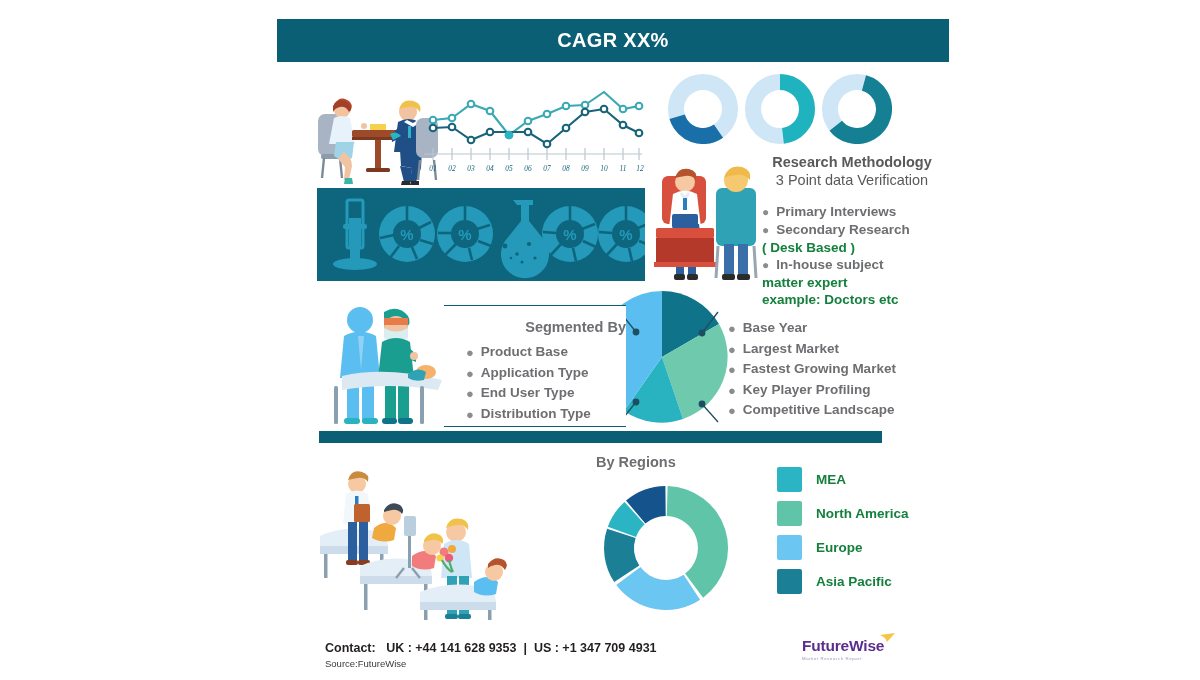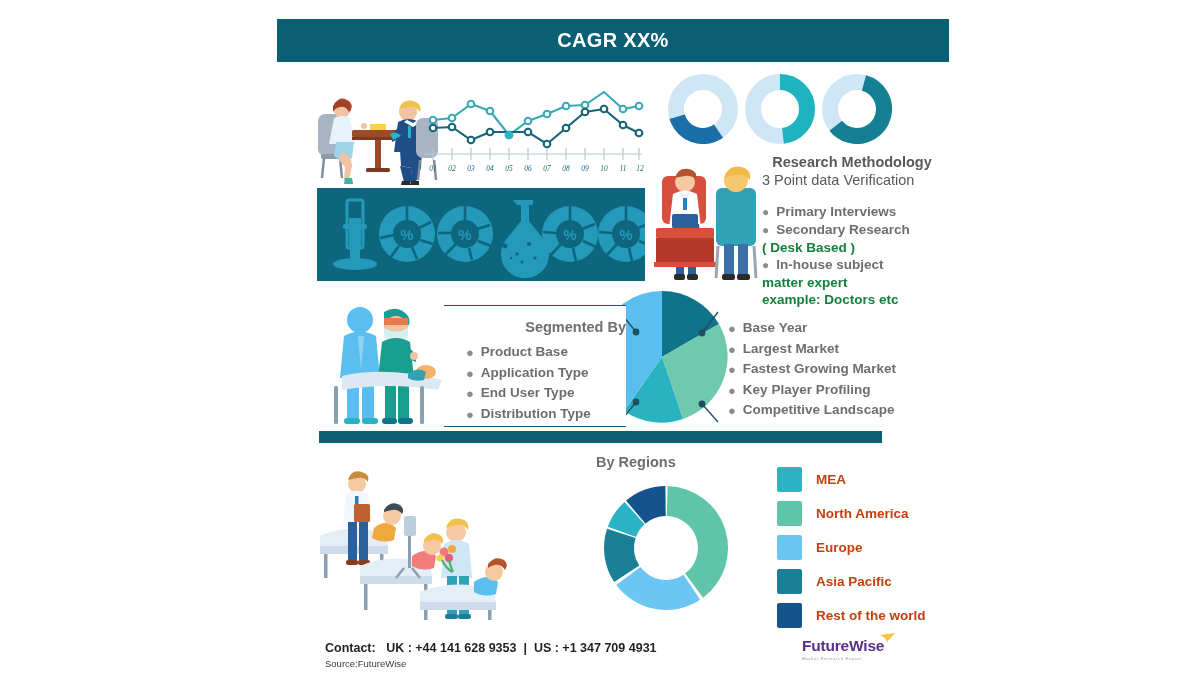--- a/index.html
+++ b/index.html
@@ -21,21 +21,21 @@
 
   
   .abs{position:absolute;}
   .bullet-dot{
     color:#8a8c8e;font-size:13px;line-height:1;margin-right:7px;margin-top:4px;
   }
 
   
   .rm-block{position:absolute;left:762px;top:153px;width:180px;}
   .rm-title{font-size:14.5px;font-weight:bold;color:#58595b;line-height:18px;text-align:center;}
-  .rm-sub{font-size:14.5px;color:#58595b;line-height:18px;font-weight:500;}
+  .rm-sub{font-size:14.5px;color:#58595b;line-height:18px;text-align:center;font-weight:500;}
   .rm-list{margin-top:14px;}
   .rm-item{font-size:13.5px;font-weight:bold;color:#6d6e71;line-height:17px;}
   .rm-li{display:flex;align-items:flex-start;margin-bottom:1px;}
   .rm-li .bullet-dot{font-size:12px;margin-top:3px;}
   .rm-center{text-align:left;font-size:13.5px;font-weight:bold;color:#15803d;line-height:17px;}
 
   
   .seg-panel{
     position:absolute;left:444px;top:305px;width:182px;height:120px;
     background:#ffffff;border-top:1.4px solid #0b5f75;border-bottom:1.4px solid #0b5f75;
@@ -51,21 +51,21 @@
   .divider{position:absolute;left:319px;top:431px;width:563px;height:12px;background:#0b5f75;}
 
   
   .regions-title{
     position:absolute;left:596px;top:454px;width:140px;text-align:left;
     font-size:14.5px;font-weight:bold;color:#6d6e71;
   }
   .legend{position:absolute;left:777px;top:462px;}
   .legend-row{display:flex;align-items:center;height:34px;}
   .legend-swatch{width:25px;height:25px;border-radius:2px;margin-right:14px;}
-  .legend-label{font-size:13.5px;font-weight:bold;color:#c2410c;}
+  .legend-label{font-size:13.5px;font-weight:bold;color:#15803d;}
 
   
   .contact{
     position:absolute;left:325px;top:641px;font-size:12.5px;color:#231f20;font-weight:bold;
     white-space:nowrap;
   }
   .contact .lbl{font-weight:bold;}
   .source{
     position:absolute;left:325px;top:658px;font-size:9.5px;color:#3a3a3a;
   }
@@ -525,24 +525,20 @@
       <span class="legend-label">North America</span>
     </div>
     <div class="legend-row">
       <span class="legend-swatch" style="background:#6cc6f2"></span>
       <span class="legend-label">Europe</span>
     </div>
     <div class="legend-row">
       <span class="legend-swatch" style="background:#1b7f96"></span>
       <span class="legend-label">Asia Pacific</span>
     </div>
-    <div class="legend-row">
-      <span class="legend-swatch" style="background:#14538c"></span>
-      <span class="legend-label">Rest of the world</span>
-    </div>
   </div>
 
   <div class="contact">
     <span class="lbl">Contact:</span>
     &nbsp;&nbsp;<span>UK :</span>
     <span>+44 141 628 9353</span>
     &nbsp;<span>|</span>&nbsp;
     <span>US :</span>
     <span>+1 347 709 4931</span>
   </div>

